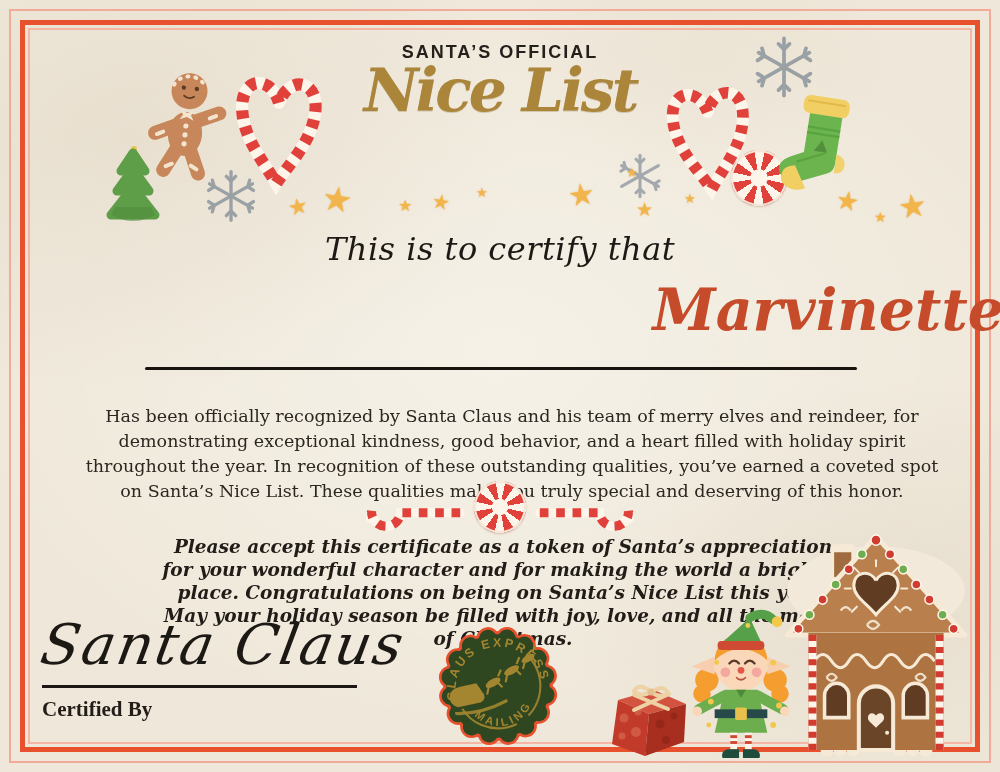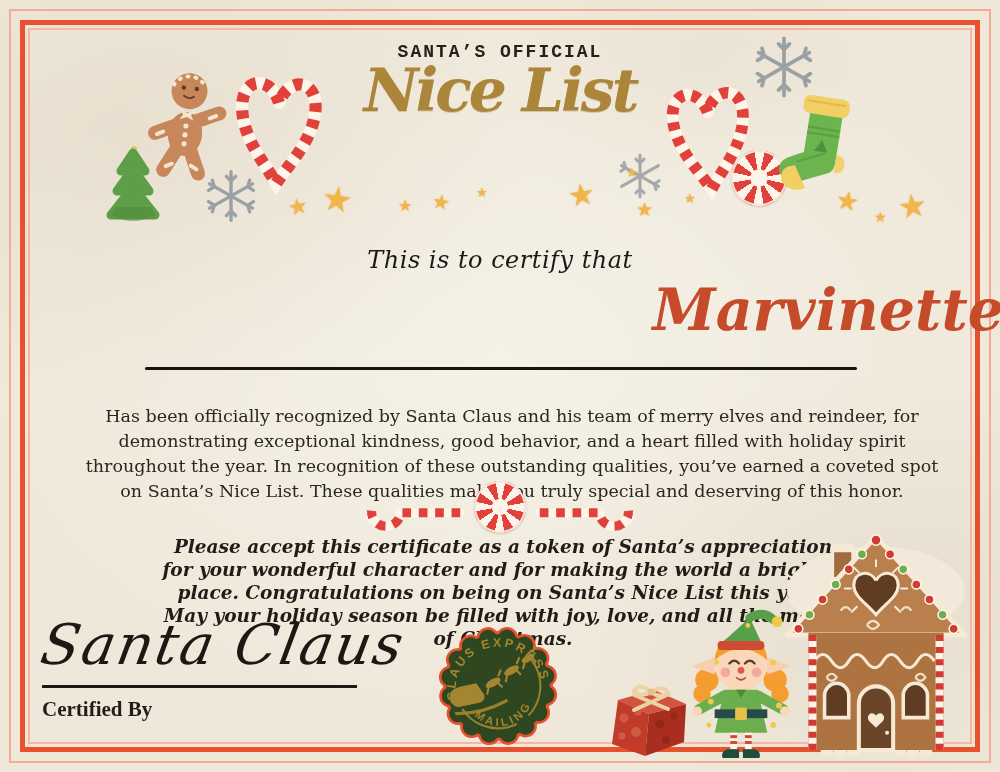--- a/index.html
+++ b/index.html
@@ -10,29 +10,29 @@
       radial-gradient(ellipse 540px 380px at 88% 78%, rgba(213,199,176,.30), transparent 60%),
       radial-gradient(ellipse 760px 520px at 50% 46%, rgba(255,255,252,.40), transparent 72%),
       radial-gradient(ellipse 300px 200px at 70% 8%, rgba(222,209,188,.25), transparent 65%);
     overflow:hidden;}
   .frame{position:absolute;pointer-events:none;}
   .frame.outer{inset:9px;border:2px solid #f2ab98;}
   .frame.main{inset:20px;border:5px solid #e8512e;}
   .frame.inner{inset:28px;border:2px solid #f4b7a5;}
 
   .eyebrow{position:absolute;top:42px;left:0;width:100%;text-align:center;
-    font-family:Liberation Mono, monospace;font-weight:700;font-size:18px;
+    font-family:Liberation Sans, sans-serif;font-weight:700;font-size:18px;
     letter-spacing:2px;color:#25201c;}
   .title{position:absolute;top:48px;left:0;width:100%;text-align:center;
     font-style:italic;font-weight:700;font-size:60px;line-height:1.4;
     color:#aa853a;letter-spacing:-3px;text-shadow:0 1px 0 rgba(120,90,30,.25);}
   .star{position:absolute;color:#f2b54b;text-shadow:0 0 2px rgba(224,155,45,.6);line-height:1;}
 
-  .certify{position:absolute;top:246px;left:0;width:100%;text-align:center;
-    font-style:italic;font-size:24px;color:#1d1915;letter-spacing:.5px;}
+  .certify{position:absolute;top:230px;left:0;width:100%;text-align:center;
+    font-style:italic;font-size:32px;color:#1d1915;letter-spacing:.5px;}
   .name{position:absolute;top:276px;left:4px;width:100%;text-align:right;
     font-style:italic;font-weight:700;font-size:57px;color:#c54b2a;letter-spacing:0;}
   .name-underline{position:absolute;top:367px;left:145px;width:712px;height:3px;
     background:#17130f;border-radius:2px;}
 
   .body-par{position:absolute;top:392px;left:69px;width:862px;margin:12px;text-align:center;
     font-size:17.5px;line-height:1.42;color:#2b2620;}
 
   .divider{position:absolute;top:481px;left:0;width:100%;display:flex;
     justify-content:center;align-items:center;gap:8px;}

